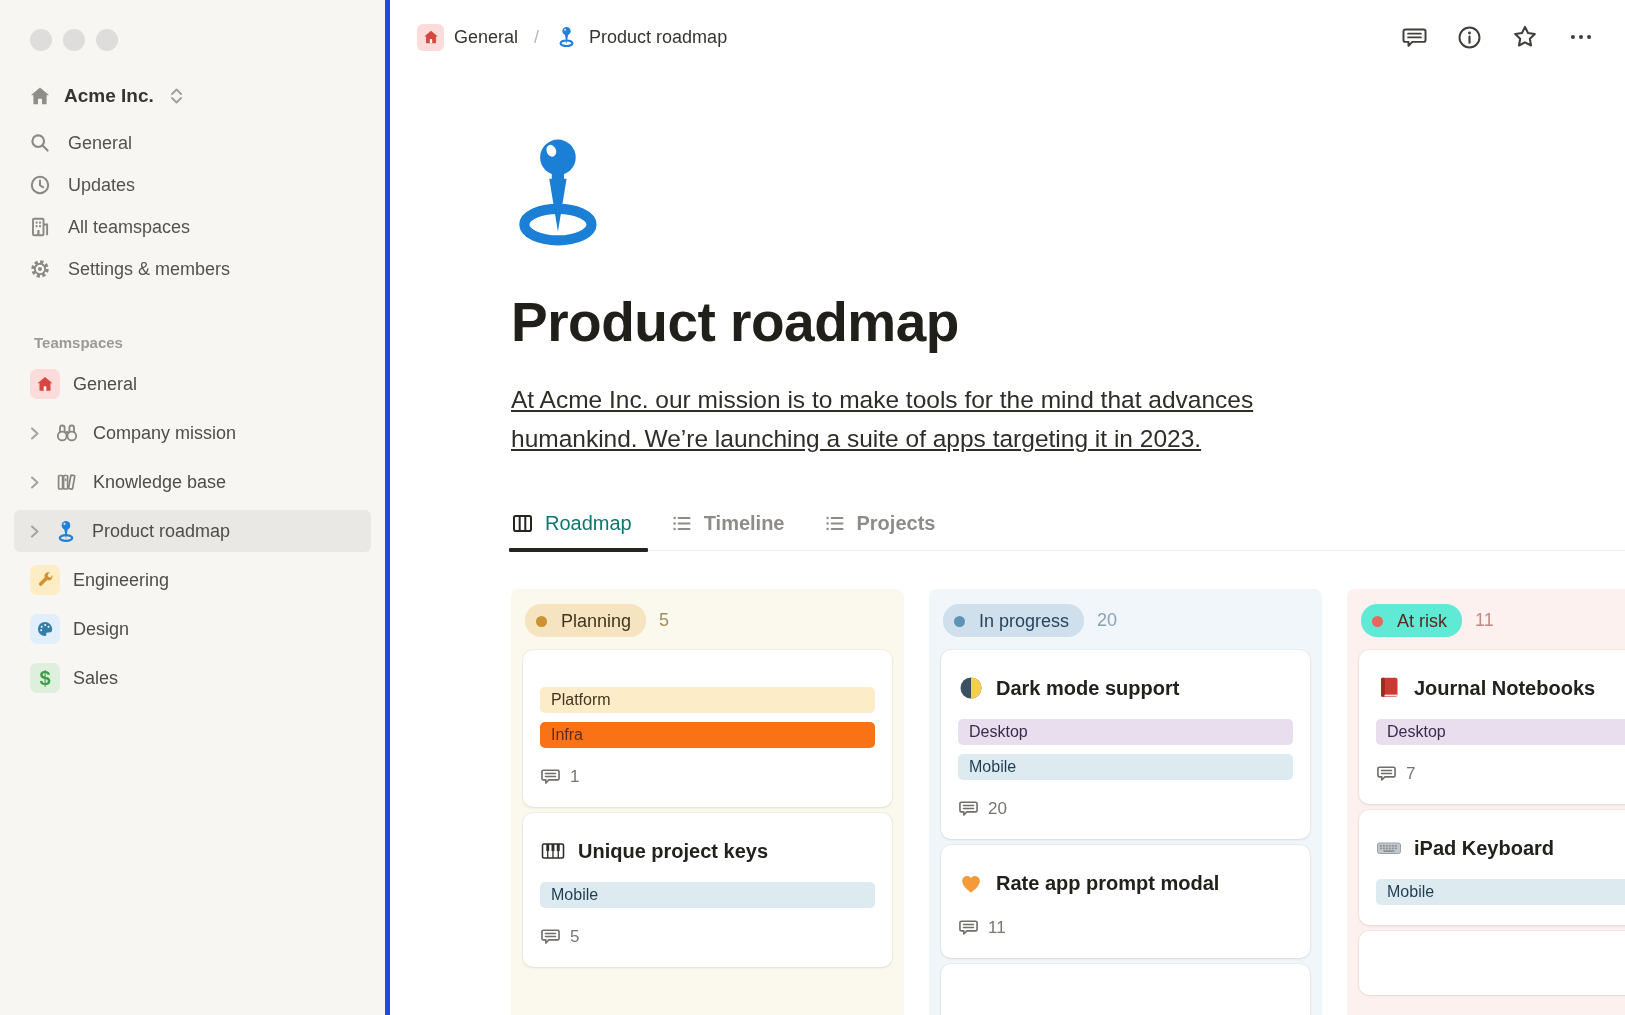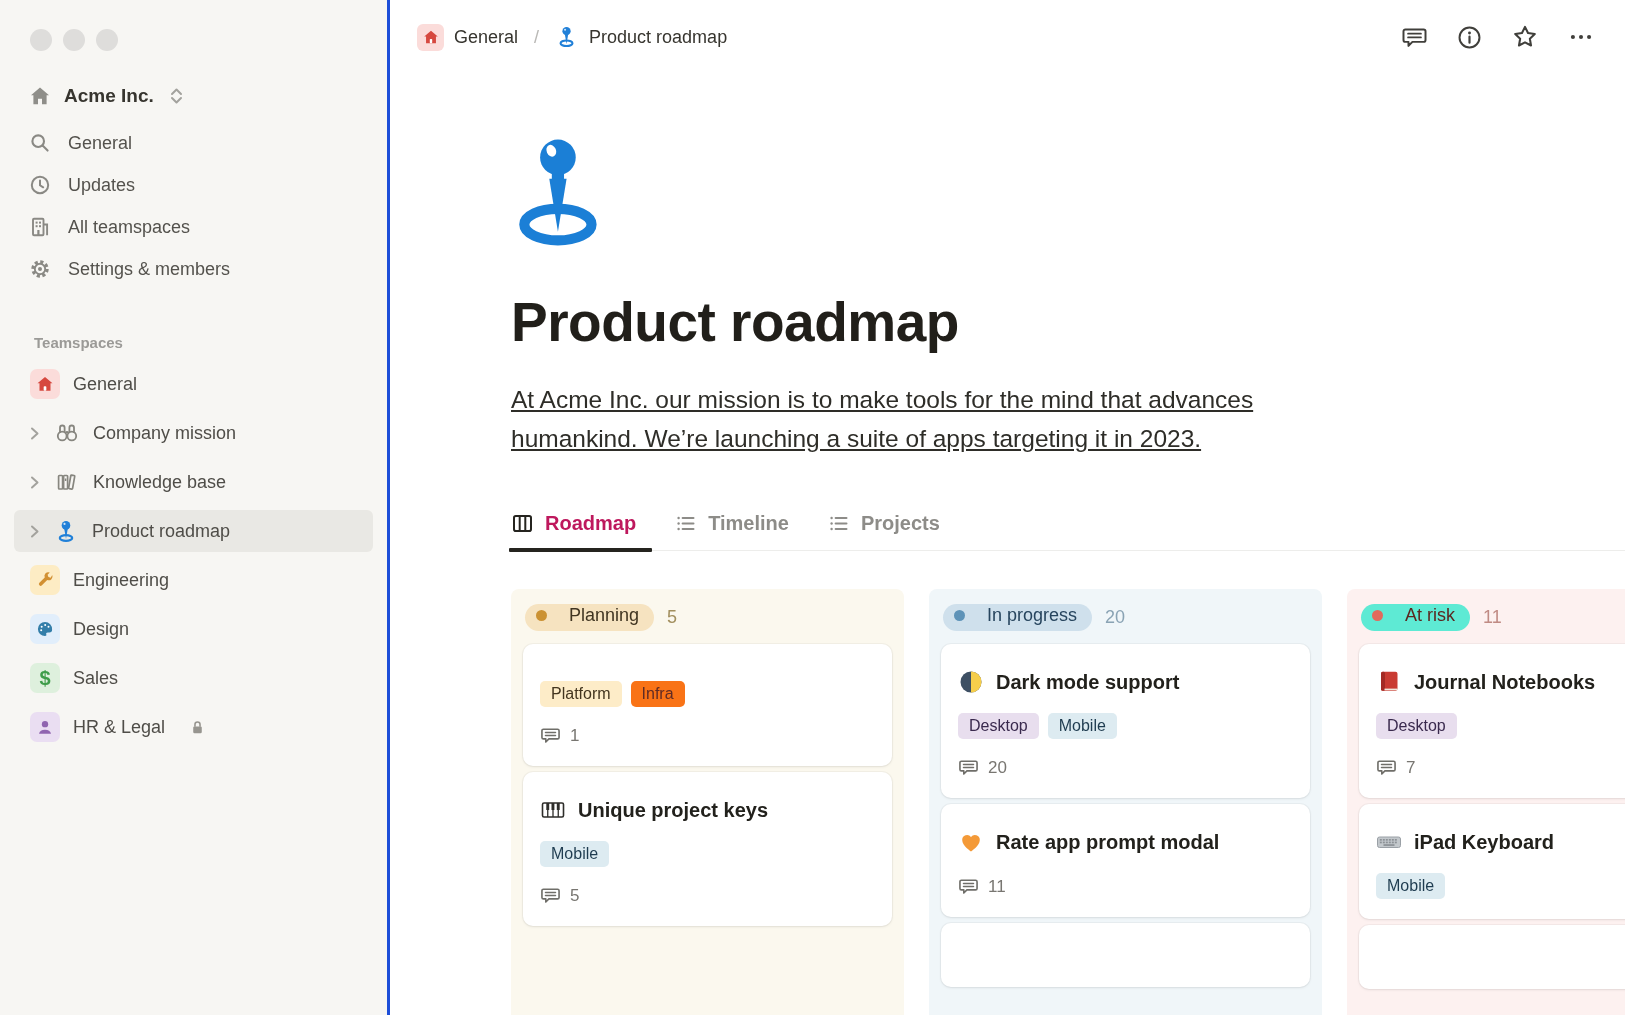--- a/index.html
+++ b/index.html
@@ -1,21 +1,21 @@
 <!DOCTYPE html>
 <html><head>
 <meta charset="utf-8">
 <style>
   *{margin:0;padding:0;box-sizing:border-box;}
   html,body{width:1625px;height:1015px;overflow:hidden;}
   body{font-family:"Liberation Sans",sans-serif;background:#fff;color:#37352f;position:relative;}
   svg{display:block;flex:0 0 auto;}
 
   
-  .sidebar{position:absolute;left:0;top:0;bottom:0;width:390px;background:#f7f6f3;border-right:3px solid #1d4ed8;}
+  .sidebar{position:absolute;left:0;top:0;bottom:0;width:390px;background:#f7f6f3;border-right:5px solid #1d4ed8;}
   .traffic{display:flex;gap:11px;padding:29px 0 0 30px;}
   .tl-dot{width:22px;height:22px;border-radius:50%;background:#dedddb;}
   .workspace{display:flex;align-items:center;gap:12px;margin:27px 14px 8px 18px;padding:6px 10px;border-radius:6px;font-size:19px;font-weight:700;color:#37352f;}
   .switcher{margin-left:2px;}
   .nav-item{display:flex;align-items:center;gap:16px;margin:0 14px;padding:9px 14px;border-radius:6px;font-size:18px;font-weight:500;color:#54524d;}
   .section-label{margin:44px 0 12px 34px;font-size:15px;font-weight:600;color:#9b9a97;}
   .ts-item{display:flex;align-items:center;gap:13px;margin:0 14px 7px;padding:6px 10px 6px 16px;border-radius:6px;font-size:18px;font-weight:500;color:#4f4d48;height:42px;}
   .ts-item.selected{background:#e9e8e4;}
   .ts-item .chev{margin:0 -2px 0 -4px;}
   .tile{width:30px;height:30px;border-radius:7px;display:flex;align-items:center;justify-content:center;}
@@ -37,45 +37,45 @@
   .actions{display:flex;align-items:center;gap:28px;}
   .action{display:flex;align-items:center;justify-content:center;}
 
   .content{padding-left:120px;}
   .page-icon{margin-top:62px;}
   .page-title{margin-top:42px;font-size:55px;font-weight:700;letter-spacing:-0.5px;color:#211f1a;}
   .page-desc{margin-top:26px;width:865px;font-size:24.5px;line-height:1.6;color:#2e2d28;text-decoration:underline;}
 
   .tabs{margin-top:54px;display:flex;gap:38px;align-items:flex-end;border-bottom:1px solid #ededeb;}
   .tab{position:relative;display:flex;gap:11px;align-items:center;font-size:20px;font-weight:600;color:#8d8c88;padding-bottom:15px;}
-  .tab.active{color:#be185d;font-weight:700;}
+  .tab.active{color:#0f766e;font-weight:400;}
   .tab.active::after{content:"";position:absolute;left:-2px;right:-16px;bottom:-2px;height:4px;background:#25241f;border-radius:1px;}
 
   .board{display:flex;gap:25px;margin-top:38px;align-items:flex-start;}
   .col{flex:0 0 393px;width:393px;border-radius:8px;padding:13px 12px;height:520px;}
   .col-planning{background:#fbf8ee;}
   .col-progress{background:#f0f6f9;}
   .col-risk{background:#fdf1f0;}
   .col-head{display:flex;align-items:center;gap:13px;margin:2px 0 13px 2px;}
-  .pill{display:flex;align-items:center;gap:22px;padding:1px 15px 5px 11px;border-radius:16px;font-size:18px;font-weight:500;}
+  .pill{display:flex;align-items:center;gap:14px;padding:7px 15px 5px 11px;border-radius:16px;font-size:18px;font-weight:500;}
   .pill-dot{width:11px;height:11px;border-radius:50%;}
   .pill-planning{background:#f6e3c0;color:#403521;}
   .pill-planning .pill-dot{background:#cb9233;}
   .pill-progress{background:#cfe0ec;color:#27455e;}
   .pill-progress .pill-dot{background:#5e93b8;}
   .pill-risk{background:#5eead4;color:#5b2720;}
   .pill-risk .pill-dot{background:#e26a5d;}
   .count{font-size:18px;}
   .count-planning{color:#a28f5e;}
   .count-progress{color:#8aa3b4;}
   .count-risk{color:#c08b84;}
 
   .card{background:#fff;border-radius:10px;box-shadow:0 0 0 1px rgba(15,15,15,.03),0 1px 3px rgba(15,15,15,.08);padding:22px 17px 20px;margin-bottom:6px;}
   .card-title{display:flex;align-items:center;gap:12px;font-size:20px;font-weight:700;color:#22211c;white-space:nowrap;height:32px;}
-  .tag-row{display:flex;gap:9px;margin-top:15px;}
+  .tag-row{display:flex;gap:9px;margin-top:15px;flex-direction:column;}
   .tag{padding:4px 11px;border-radius:5px;font-size:16px;font-weight:500;white-space:nowrap;}
   .tag-yellow{background:#fdecc8;color:#43351f;}
   .tag-red{background:#f97316;color:#5f2b25;}
   .tag-blue{background:#ddebf1;color:#1f3c50;}
   .tag-purple{background:#e8deee;color:#3a2a4e;}
   .comment-row{display:flex;align-items:center;gap:9px;margin-top:18px;color:#787671;font-size:17px;}
   .card-stub{height:64px;margin-bottom:0;}
 </style>
 </head>
 <body>
@@ -232,35 +232,20 @@
     <span>Design</span>
   </div>
 
   <div class="ts-item">
     <span class="tile tile-green">
         <span class="dollar-glyph">$</span>
       </span>
     <span>Sales</span>
   </div>
 
-  <div class="ts-item">
-    <span class="tile tile-purple">
-      <svg width="20" height="20" viewBox="0 0 24 24">
-          <circle cx="12" cy="8.6" r="3.8" fill="#9065b0"></circle>
-          <path d="M4.8 20a7.3 5.8 0 0 1 14.4 0z" fill="#9065b0"></path>
-        </svg>
-    </span>
-    <span>HR &amp; Legal</span>
-    <span class="lock">
-      <svg width="19" height="19" viewBox="0 0 24 24">
-          <path d="M8.8 11V8.3a3.2 3.2 0 0 1 6.4 0V11" fill="none" stroke="#97958f" stroke-width="2"></path>
-          <rect x="6.6" y="10.8" width="10.8" height="8.6" rx="1.6" fill="#97958f"></rect>
-        </svg>
-    </span>
-  </div>
 </aside>
 
 <main class="main">
 
   <div class="topbar">
     <div class="breadcrumb">
       <span class="crumb">
         <span class="crumb-tile">
           <svg width="18" height="18" viewBox="0 0 24 24">
               <path d="M12 3.6l9 7.6h-2.4v9H5.4v-9H3z" fill="#d6483f"></path>

